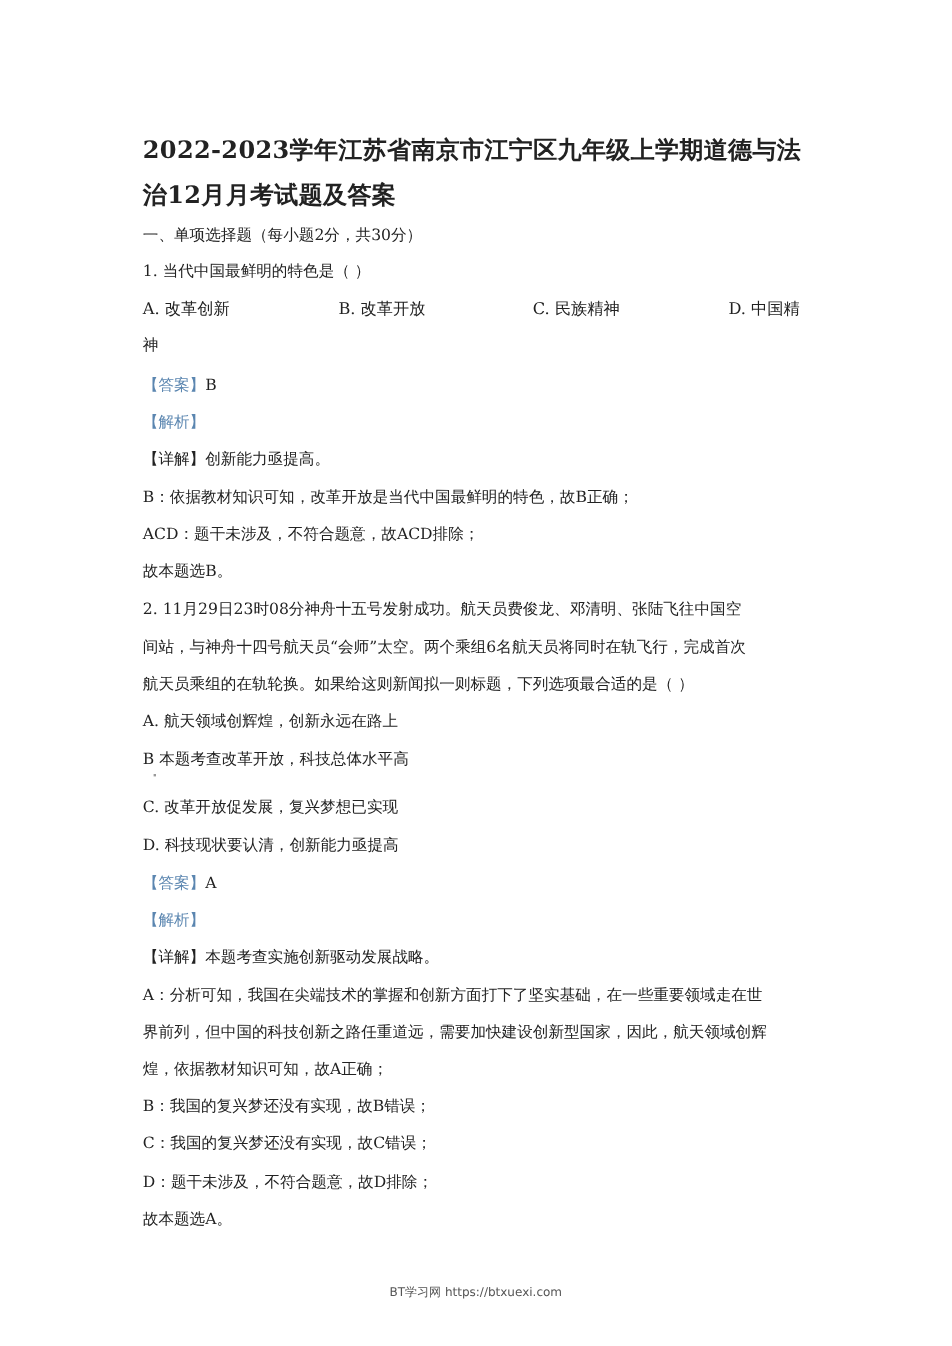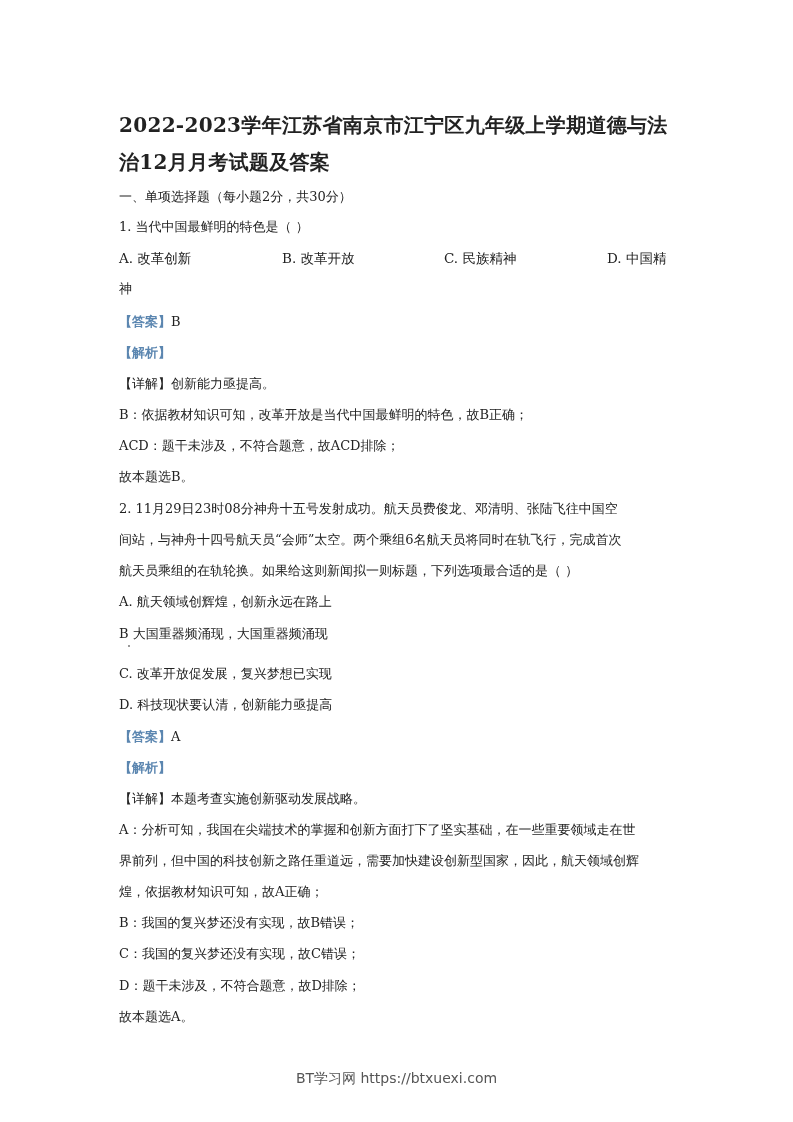--- a/index.html
+++ b/index.html
@@ -1,23 +1,23 @@
 <!DOCTYPE html>
 <html><head>
 <meta charset="utf-8">
 <style>
   html, body { margin:0; padding:0; background:#ffffff; }
   body { width:793px; height:1122px; position:relative; overflow:hidden;
          font-family:"DejaVu Serif","Liberation Serif",serif; color:#222; }
   .title { position:absolute; left:119px; width:570px; font-size:20px; font-weight:bold; line-height:40px; letter-spacing:0.3px; }
   .line { position:absolute; left:119px; font-size:13px; line-height:20px; white-space:nowrap; color:#222; }
-  .label { color:#5b86b0;font-weight:bold; }
+  .label { color:#5b86b0; }
   .opts { position:absolute; left:119px; width:560px; font-size:13.5px; line-height:20px; }
   .opt { position:absolute; white-space:nowrap; }
-  .footer { position:absolute; left:0; width:793px; top:1070px; text-align:center; font-family:"DejaVu Sans","Liberation Sans",sans-serif; font-size:14px; color:#555; }
+  .footer { position:absolute; left:0; width:793px; top:1070px; text-align:center; font-family:"DejaVu Sans","Liberation Sans",sans-serif; font-size:10px; color:#555; }
   .dot { position:absolute; left:128px; top:645px; width:2px; height:2px; background:#999; }
 </style>
 </head>
 <body>
 
 <div class="title" style="top:105px;">2022-2023学年江苏省南京市江宁区九年级上学期道德与法</div>
 <div class="title" style="top:142px;">治12月月考试题及答案</div>
 
 <div class="line" style="top:187px;">一、单项选择题（每小题2分，共30分）</div>
 
@@ -37,21 +37,21 @@
   <span>【详解】</span><span>创新能力亟提高。</span>
 </div>
 <div class="line" style="top:405px;">B：依据教材知识可知，改革开放是当代中国最鲜明的特色，故B正确；</div>
 <div class="line" style="top:436px;">ACD：题干未涉及，不符合题意，故ACD排除；</div>
 <div class="line" style="top:467px;">故本题选B。</div>
 
 <div class="line" style="top:499px;">2. 11月29日23时08分神舟十五号发射成功。航天员费俊龙、邓清明、张陆飞往中国空</div>
 <div class="line" style="top:530px;">间站，与神舟十四号航天员“会师”太空。两个乘组6名航天员将同时在轨飞行，完成首次</div>
 <div class="line" style="top:561px;">航天员乘组的在轨轮换。如果给这则新闻拟一则标题，下列选项最合适的是（    ）</div>
 <div class="line" style="top:592px;">A. 航天领域创辉煌，创新永远在路上</div>
-<div class="line" style="top:624px;">B  大国重器频涌现，大国重器频涌现</div>
+<div class="line" style="top:624px;">B  本题考查改革开放，科技总体水平高</div>
 <div class="dot"></div>
 <div class="line" style="top:664px;">C. 改革开放促发展，复兴梦想已实现</div>
 <div class="line" style="top:695px;">D. 科技现状要认清，创新能力亟提高</div>
 <div class="line" style="top:727px;">
   <span class="label">【答案】</span><span>A</span>
 </div>
 <div class="line label" style="top:758px;">【解析】</div>
 <div class="line" style="top:789px;">
   <span>【详解】</span><span>本题考查实施创新驱动发展战略。</span>
 </div>

